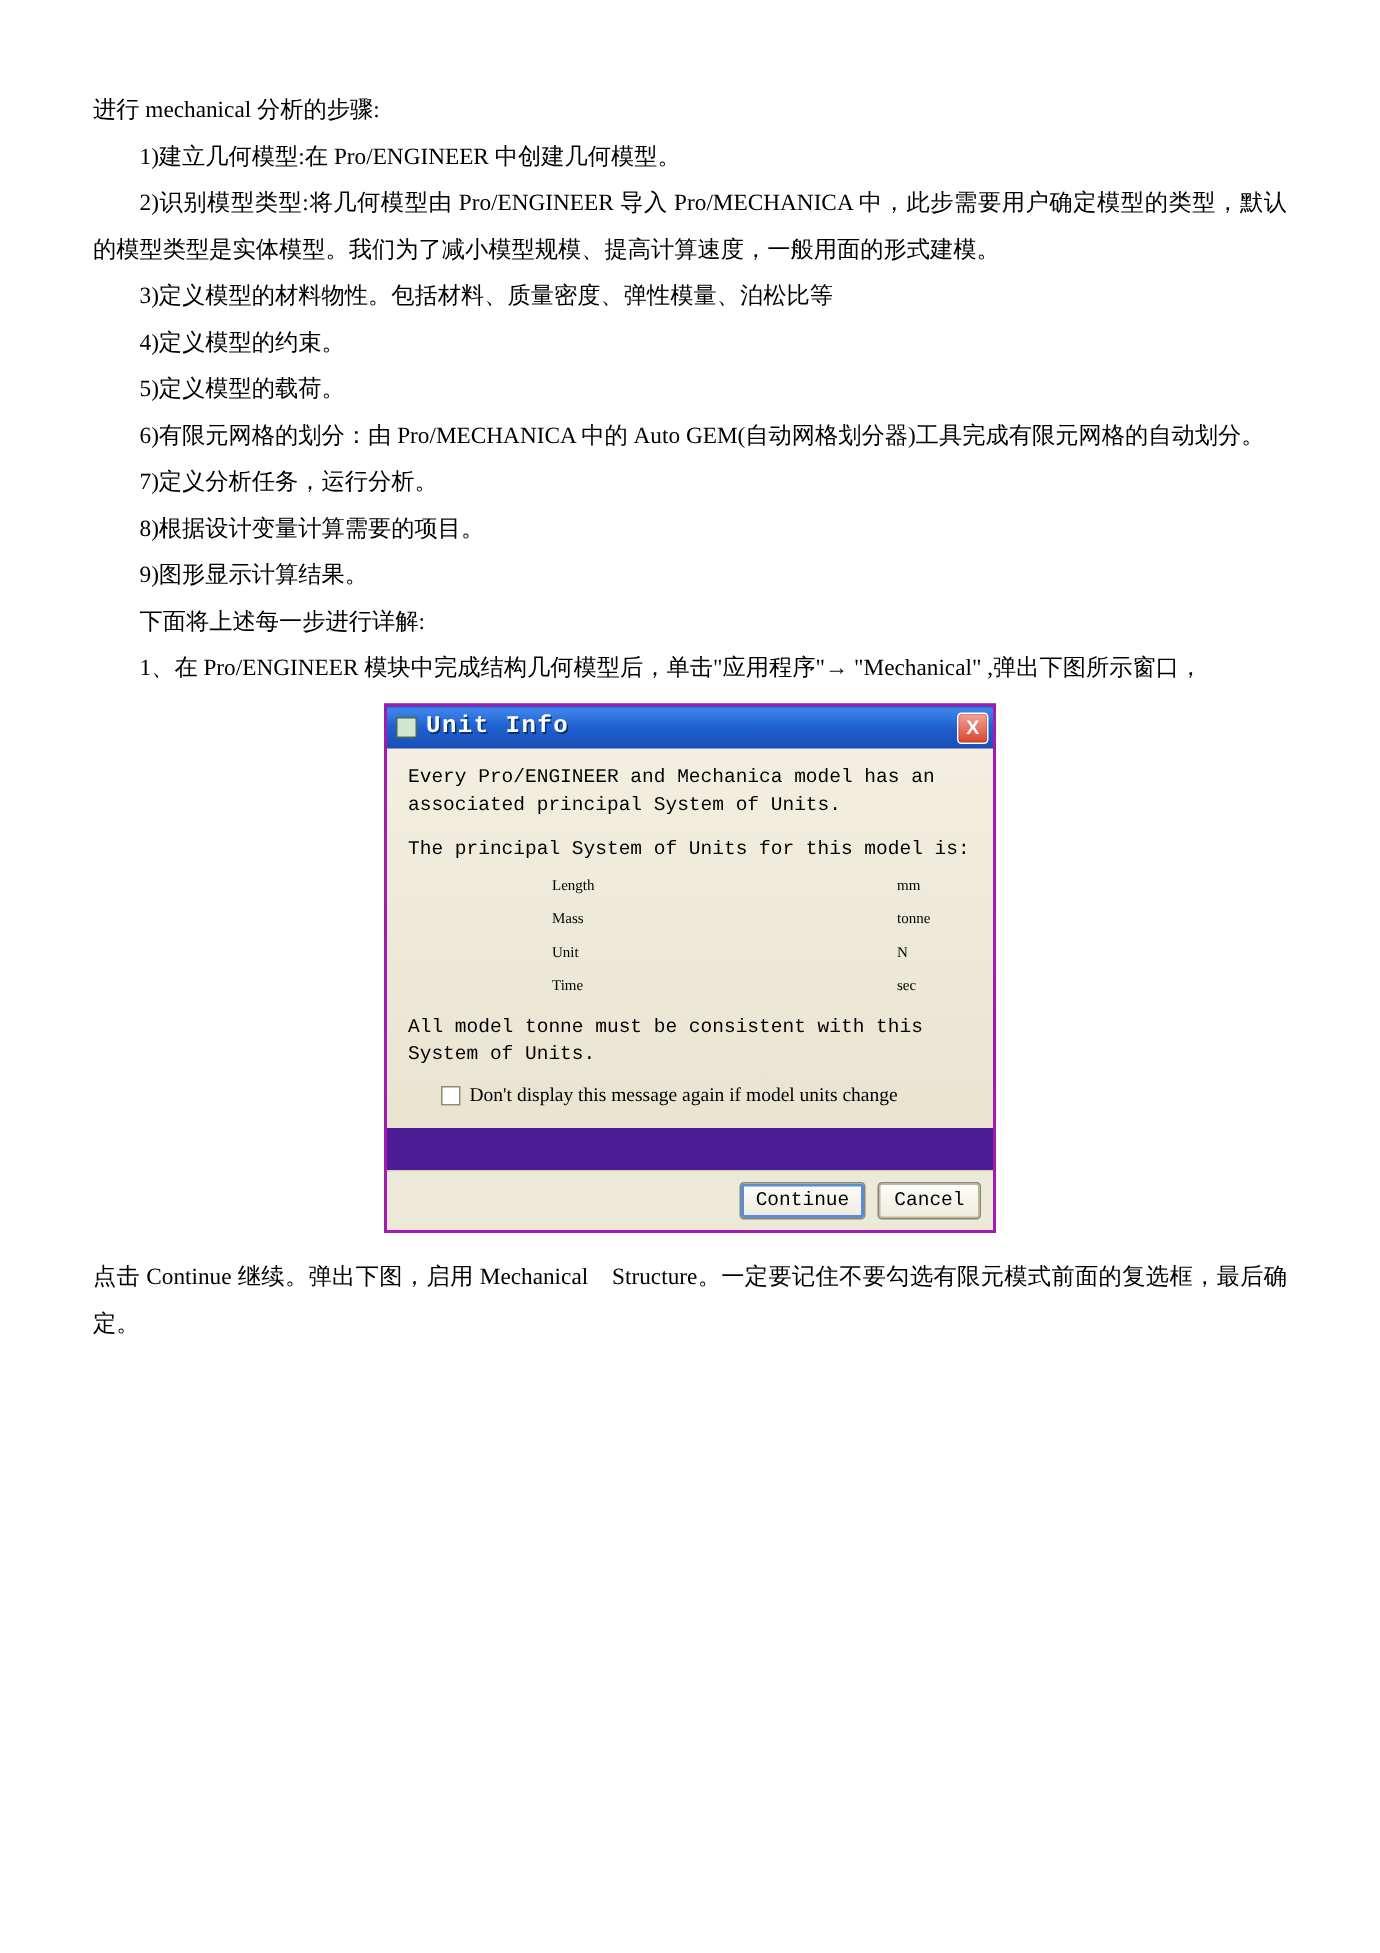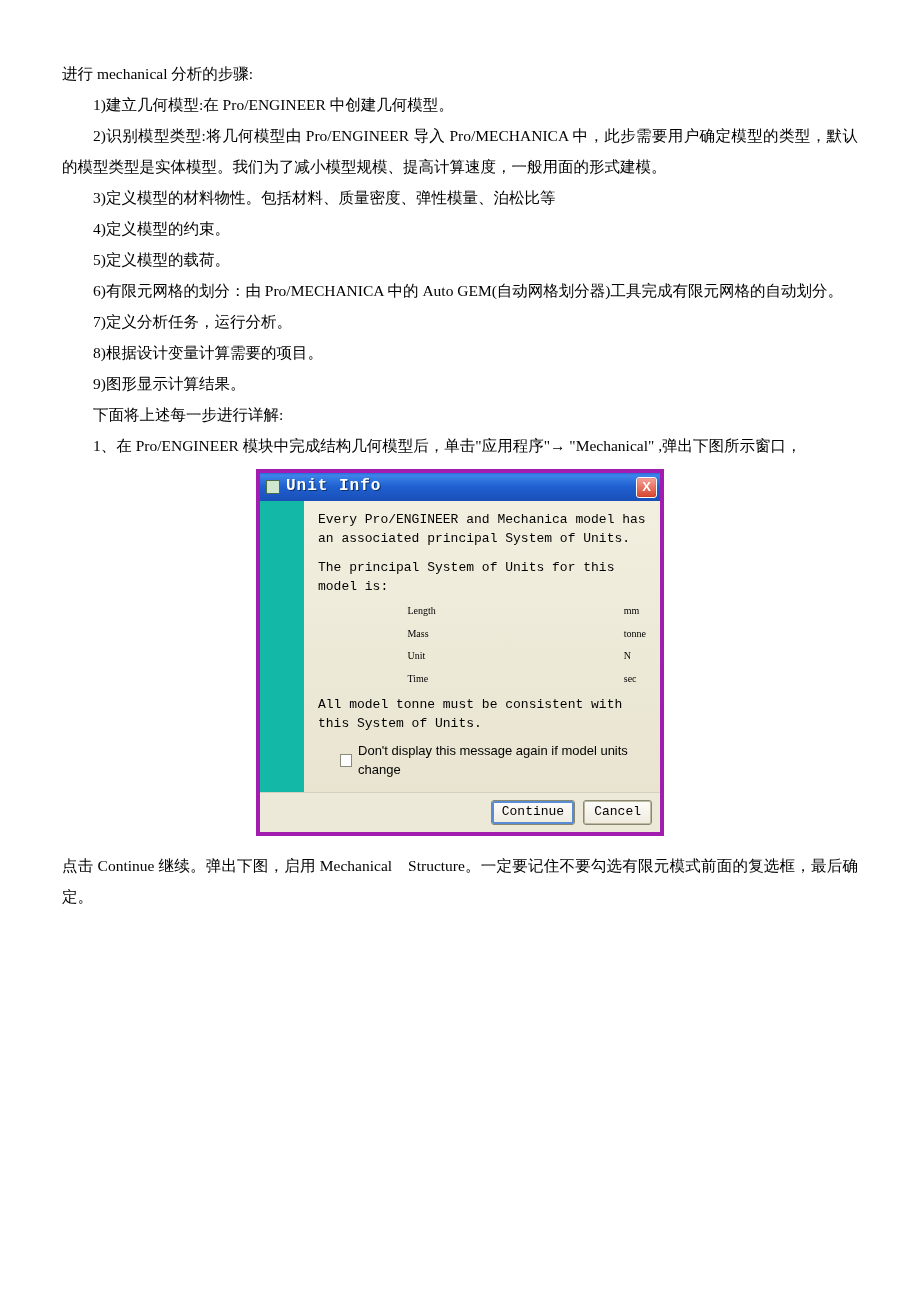--- a/index.html
+++ b/index.html
@@ -22,22 +22,22 @@
       display: flex;
       justify-content: center;
       margin: 8px 0 14px 0;
     }
     .dialog {
       width: 408px;
       font-family: "Courier New", monospace;
       font-size: 13px;
       line-height: 1.45;
       color: #000;
-      border: 4px solid #a21caf;
-      background: #14b8a6;
+      border: 2px solid #a21caf;
+      background: #4c1d95;
     }
     .titlebar {
       height: 28px;
       background: linear-gradient(to bottom, #2a6bd8 0%, #3d84ea 8%, #1f5fcf 50%, #1a4fb8 100%);
       display: flex;
       align-items: center;
       justify-content: space-between;
       padding: 0 3px 0 6px;
       color: #fff;
     }
@@ -62,53 +62,53 @@
       color: #fff;
       font-family: Arial, sans-serif;
       font-size: 13px;
       font-weight: bold;
       display: flex; align-items: center; justify-content: center;
       box-shadow: 0 0 1px #7a0e00 inset;
     }
     .dlg-body {
       background: linear-gradient(to bottom, #f2efe0, #e8e4d0);
       padding: 10px 14px 8px 14px;
-      margin-left: 44px;
     }
     .dlg-text { margin: 0 0 2px 0; font-family: "Courier New", monospace; }
     .units-table {
       width: 100%;
       border-collapse: collapse;
       margin: 4px 0 6px 0;
     }
     .units-table td {
       padding: 4px 0;
       font-family: Liberation Serif, serif;
       font-size: 10px;
     }
     .ut-c1 { width: 96px; }
     .ut-c2 { width: 230px; }
     .ut-c3 { }
     .checkbox-row {
       display: flex; align-items: center; gap: 6px;
       padding: 6px 0 4px 22px;
-      font-family: Liberation Sans, sans-serif;
+      font-family: Liberation Serif, serif;
     }
     .cb {
       width: 13px; height: 13px;
       background: #fff;
       border: 1px solid #8b8b7a;
     }
     .dlg-buttons {
       background: #ece9d8;
       border-top: 1px solid #d4d0c0;
       padding: 7px 8px;
       display: flex;
       justify-content: flex-end;
       gap: 8px;
+      margin-top: 28px;
     }
     .win-btn {
       font-family: "Courier New", monospace;
       font-size: 13px;
       padding: 2px 10px;
       background: linear-gradient(to bottom, #fdfdfb, #eeeade);
       border: 1px solid #888870;
       border-radius: 3px;
       min-width: 62px;
       text-align: center;

